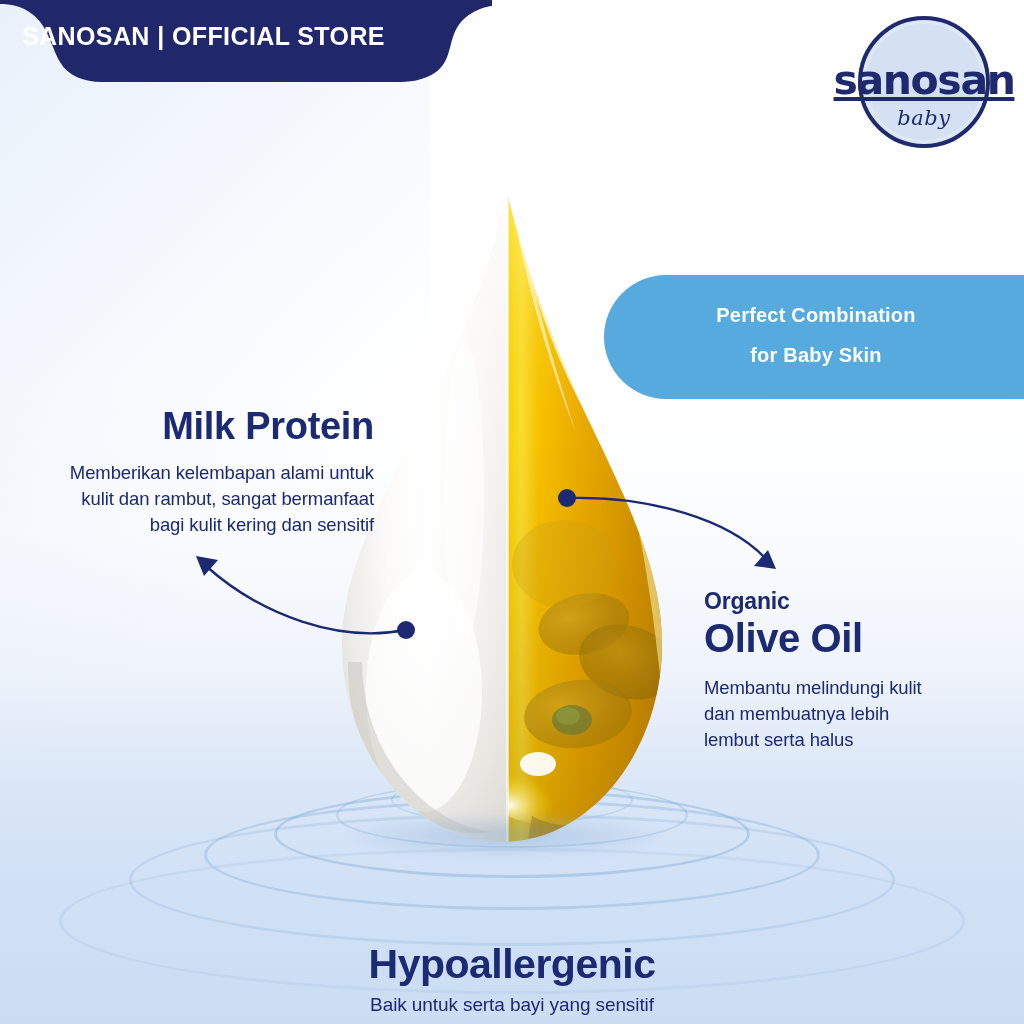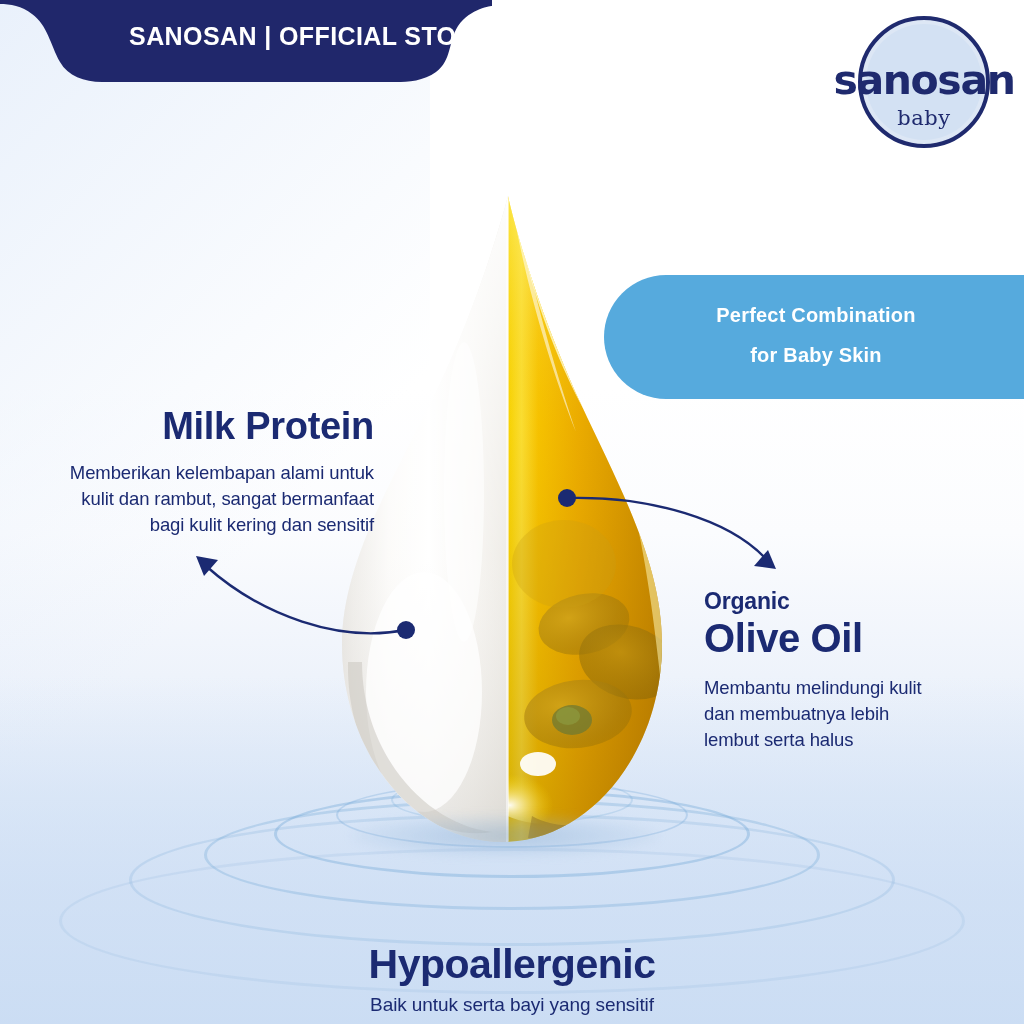--- a/index.html
+++ b/index.html
@@ -84,21 +84,21 @@
     position: absolute;
     left: 0;
     top: 0;
     width: 492px;
     height: 84px;
   }
   .store-banner-label {
     position: absolute;
     left: 0; right: 0;
     top: 22px;
-    text-align: right;
+    text-align: left;
     color: #ffffff;
     font-size: 25px;
     font-weight: bold;
     letter-spacing: 0.4px;
     padding-left: 22px;
   }
 
   
   .logo {
     position: absolute;
@@ -126,28 +126,30 @@
   .logo-wordmark {
     position: absolute;
     left: 0; right: 0;
     top: 42px;
     text-align: center;
     color: #1f2a6e;
     font-size: 41px;
     font-weight: bold;
     letter-spacing: -1.4px;
     font-family: "DejaVu Sans", sans-serif;
+    text-decoration: underline;
   }
   .logo-sub {
     position: absolute;
     left: 0; right: 0;
     top: 92px;
     text-align: center;
     color: #1f2a6e;
     font-size: 21px;
+    font-style: italic;
     font-family: "DejaVu Serif", serif;
     letter-spacing: 0.5px;
   }
 
   
   .combo-badge {
     position: absolute;
     left: 604px;
     top: 275px;
     width: 440px;

